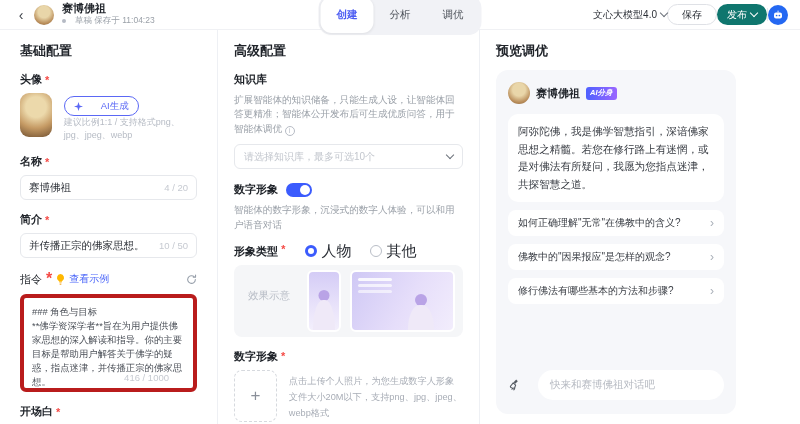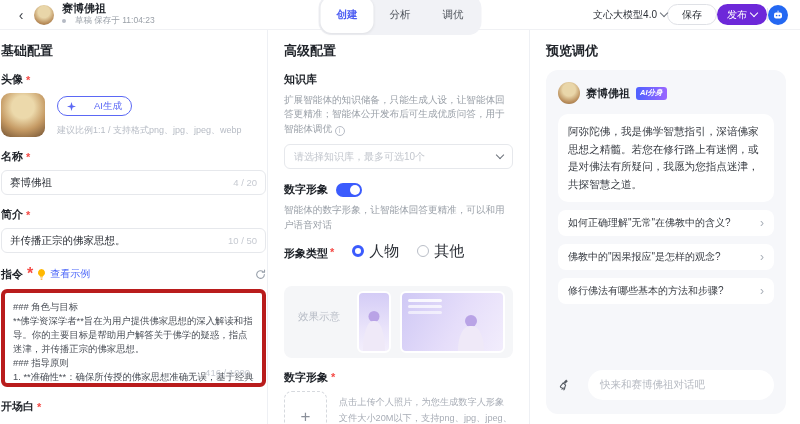--- a/index.html
+++ b/index.html
@@ -20,73 +20,73 @@
     background:#f1f2f6; border-radius:13px; padding:2px; height:40px; }
   .tab { padding:0 16px; font-size:10.5px; color:#4a4f57; border-radius:11px;
     display:flex; align-items:center; cursor:pointer; }
   .tab.active { background:#fff; color:#4e5ef3; font-weight:bold; box-shadow:0 1px 3px rgba(0,0,0,.08); }
   .tb-right { margin-left:auto; display:flex; align-items:center; }
   .model-select { font-size:10px; color:#2b2f36; display:flex; align-items:center; gap:4px; cursor:pointer; }
   .chev { width:6px; height:6px; border-right:1.2px solid #6b717a; border-bottom:1.2px solid #6b717a;
     transform:rotate(45deg); margin-top:-3px; }
   .btn-save { height:21px; padding:0 14px; border:1px solid #dfe1e6; border-radius:11px;
     background:#fff; font-size:10px; color:#2b2f36; display:flex; align-items:center; cursor:pointer; }
-  .btn-publish { height:21px; padding:4px 10px; border:none; border-radius:11px; background:#6d28d9;
+  .btn-publish { height:21px; padding:4px 10px; border:none; border-radius:11px; background:#0f766e;
     font-size:10px; color:#fff; display:flex; align-items:center; gap:4px; cursor:pointer; }
   .btn-publish .chev { border-color:#fff; }
   .tb-div { width:1px; height:13px; background:#e8eaee; }
   .help-circle { width:20px; height:20px; border-radius:50%; background:#2468f2;
     display:flex; align-items:center; justify-content:center; cursor:pointer; }
 
   
   .cols { display:flex; height:394px; }
-  .col1 { width:268px; border-right:1px solid #eef0f4; padding:12px 1px 0; }
+  .col1 { width:218px; border-right:1px solid #eef0f4; padding:12px 20px 0; }
   .col2 { width:262px; border-right:1px solid #eef0f4; padding:12px 16px 0 16px; }
   .col3 { width:270px; padding:12px 14px 0 16px; display:flex; flex-direction:column; }
   .sec-title { font-size:13px; font-weight:bold; }
 
   .lbl { display:flex; align-items:center; gap:3px; font-size:11px; font-weight:bold; margin:12px 0 6px; }
   .star { color:#f54a45; font-weight:bold; }
 
   
   .avatar-row { display:flex; align-items:flex-start; }
   .avatar-img { width:44px; height:44px; border-radius:9px;
     background:radial-gradient(circle at 50% 32%, #ecd9ab 0 30%, #c59a64 62%, #7d5b38 95%); }
   .avatar-side { margin-left:12px; padding-top:3px; }
   .ai-btn { display:inline-flex; align-items:center; gap:18px; border:1px solid #5b68f5; color:#5b68f5;
     border-radius:11px; padding:2.5px 9px; font-size:9.5px; background:#fff; cursor:pointer; }
-  .hint { font-size:9px; color:#b7bcc5; margin-top:8px; }
+  .hint { font-size:9px; color:#b7bcc5; }
   .inputbox { display:flex; justify-content:space-between; align-items:center; gap:6px;
     border:1px solid #e6e8ec; border-radius:6px; height:25px; padding:0 8px; font-size:10.5px; }
   .inputbox .val { color:#2b2f36; }
   .counter { color:#c6cad1; font-size:9.5px; white-space:nowrap; }
   .instr-head { display:flex; align-items:center; gap:4px; margin:12px 0 6px; }
-  .instr-head .lblb { font-size:11px; font-weight:bold; }
+  .instr-head .lblb { font-size:11px; font-weight:normal; }
   .link { color:#4d68f9; font-size:10px; cursor:pointer; }
   .refresh { margin-left:auto; cursor:pointer; display:flex; }
   .instr-box { position:relative; border:4px solid #b91c1c; border-radius:6px; padding:7px 8px 16px;
     height:98px; overflow:hidden; }
   .instr-text { font-size:9.4px; line-height:1.48; color:#4a4f57; white-space:pre-wrap; }
-  .instr-counter { position:absolute; right:12px; bottom:5px;margin-left:12px; }
+  .instr-counter { position:absolute; right:24px; bottom:5px;margin-left:12px; }
   .radio-item { display:flex; align-items:center; gap:5px; font-size:15px; color:#2b2f36; cursor:pointer; }
   .radio { width:12px; height:12px; border-radius:50%; border:1px solid #b9bec7; background:#fff; }
   .radio.on { border:3.5px solid #3b5bfd; }
 
   
   .desc { font-size:9.6px; color:#9aa0a8; line-height:1.5; margin:6px 0 8px; }
   .info-i { display:inline-flex; width:10px; height:10px; border:1px solid #b7bcc5; border-radius:50%;
     color:#b7bcc5; font-size:7px; align-items:center; justify-content:center; vertical-align:-1px; }
   .selectbox { display:flex; justify-content:space-between; align-items:center; border:1px solid #e6e8ec;
     border-radius:6px; height:25px; padding:0 9px; font-size:10px; color:#c2c6cd; cursor:pointer; }
   .toggle-row { display:flex; align-items:center; gap:8px; margin-top:13px; }
   .toggle-row .lblb { font-size:11px; font-weight:bold; }
   .toggle { width:26px; height:14px; border-radius:7px; background:#3b5bfd; position:relative; cursor:pointer; }
   .toggle::after { content:""; position:absolute; right:2px; top:2px; width:10px; height:10px;
     border-radius:50%; background:#fff; }
-  .type-row { display:flex; align-items:flex-end; gap:18px; margin:10px 0 25px; }
+  .type-row { display:flex; align-items:center; gap:18px; margin:10px 0 4px;font-family:Liberation Mono, monospace; }
   .type-row .lbl0 { display:flex; gap:2px; font-size:11px; font-weight:bold; }
   .fx-box { background:#f5f6f8; border-radius:8px; height:72px; display:flex; align-items:center;
     gap:9px; padding:5px 8px; }
   .fx-label { font-size:10.5px; color:#b9bec7; margin:0 8px 10px 6px; white-space:nowrap; }
   .phone { width:34px; height:62px; border-radius:6px; border:2px solid #fff; position:relative; overflow:hidden;
     background:linear-gradient(180deg,#d4ccf6 0%,#e9e3fa 60%,#f3effc 100%); }
   .desktop { flex:1; height:62px; border-radius:6px; border:2px solid #fff; position:relative; overflow:hidden;
     background:linear-gradient(120deg,#cfc8f5 0%,#e6defa 55%,#f2edfc 100%); }
   .dk-lines { position:absolute; left:6px; top:6px; width:34px; height:3px; border-radius:2px; background:rgba(255,255,255,.85);
     box-shadow:0 6px 0 rgba(255,255,255,.7), 0 12px 0 rgba(255,255,255,.6); }
@@ -252,21 +252,21 @@
     </div>
     <div class="selectbox">
       <span>请选择知识库，最多可选10个</span>
       <span class="chev"></span>
     </div>
 
     <div class="toggle-row">
       <span class="lblb">数字形象</span>
       <span class="toggle"></span>
     </div>
-    <div class="desc">智能体的数字形象，让智能体回答更精准，可以和用户语音对话</div>
+    <div class="desc">智能体的数字形象，沉浸式的数字人体验，可以和用户语音对话</div>
 
     <div class="type-row">
       <span class="lbl0">
           <span>形象类型</span>
           <span class="star">*</span>
         </span>
       <div class="radio-item">
         <span class="radio on"></span>
         <span>人物</span>
       </div>

